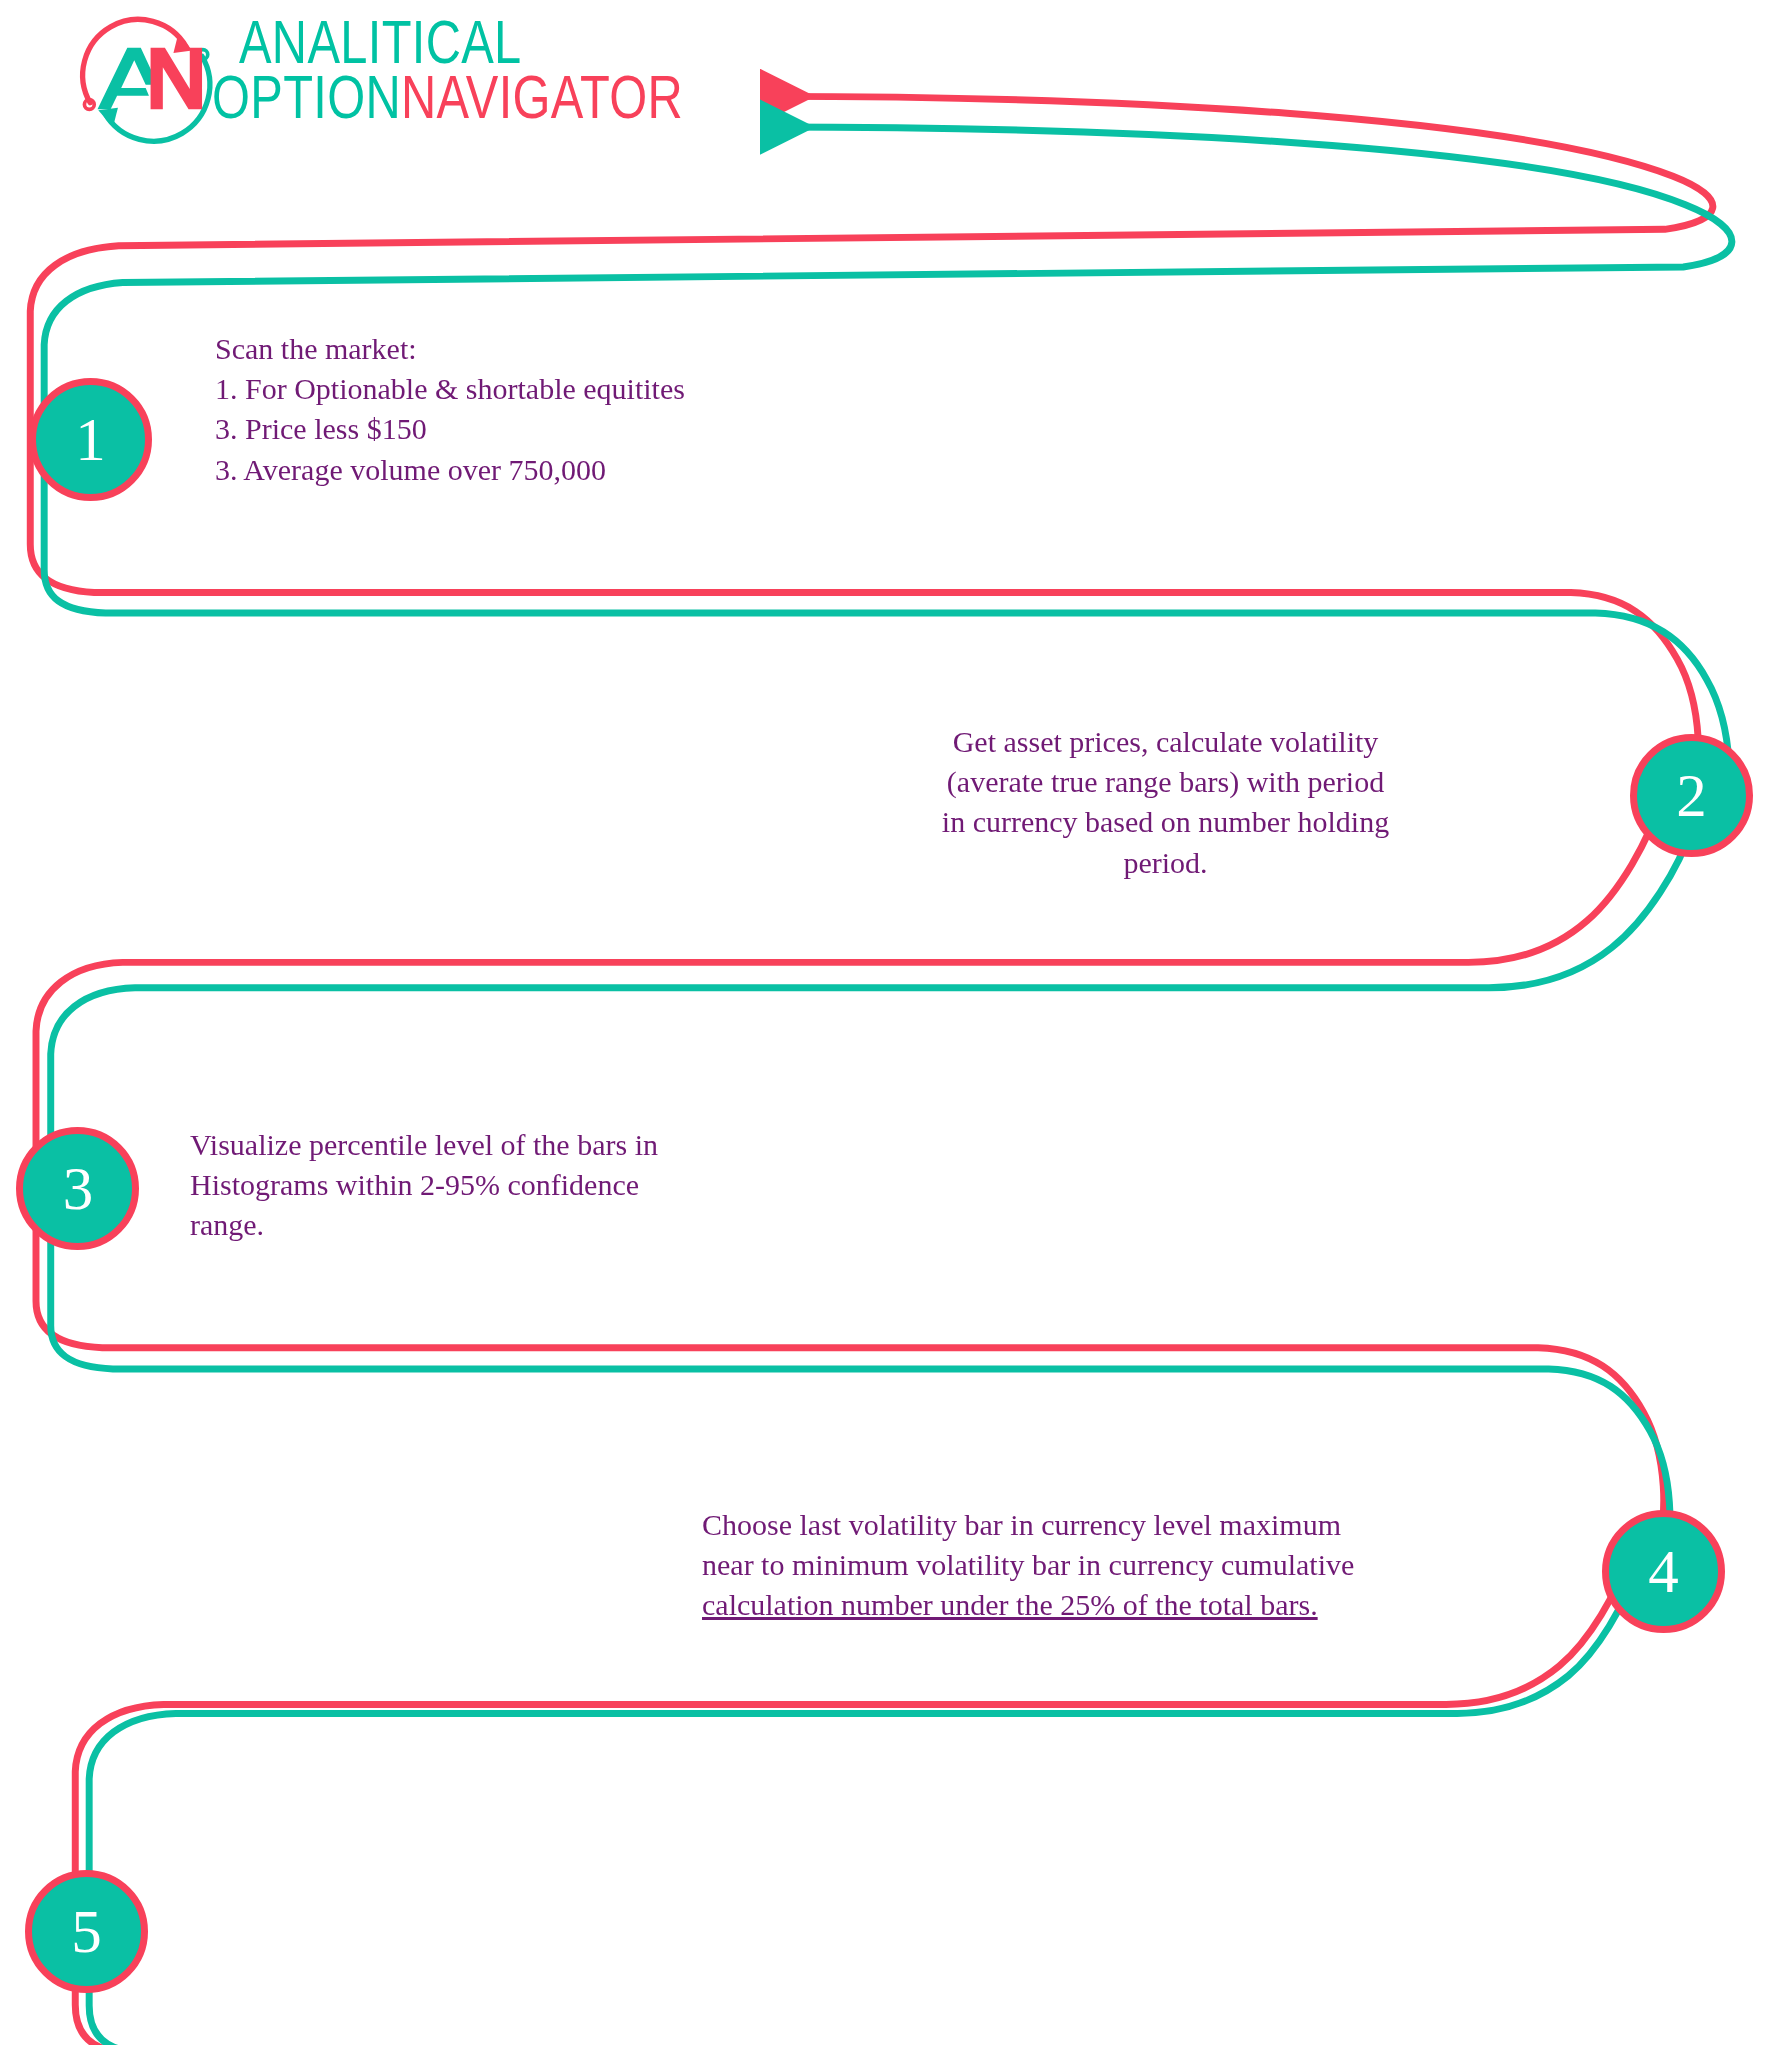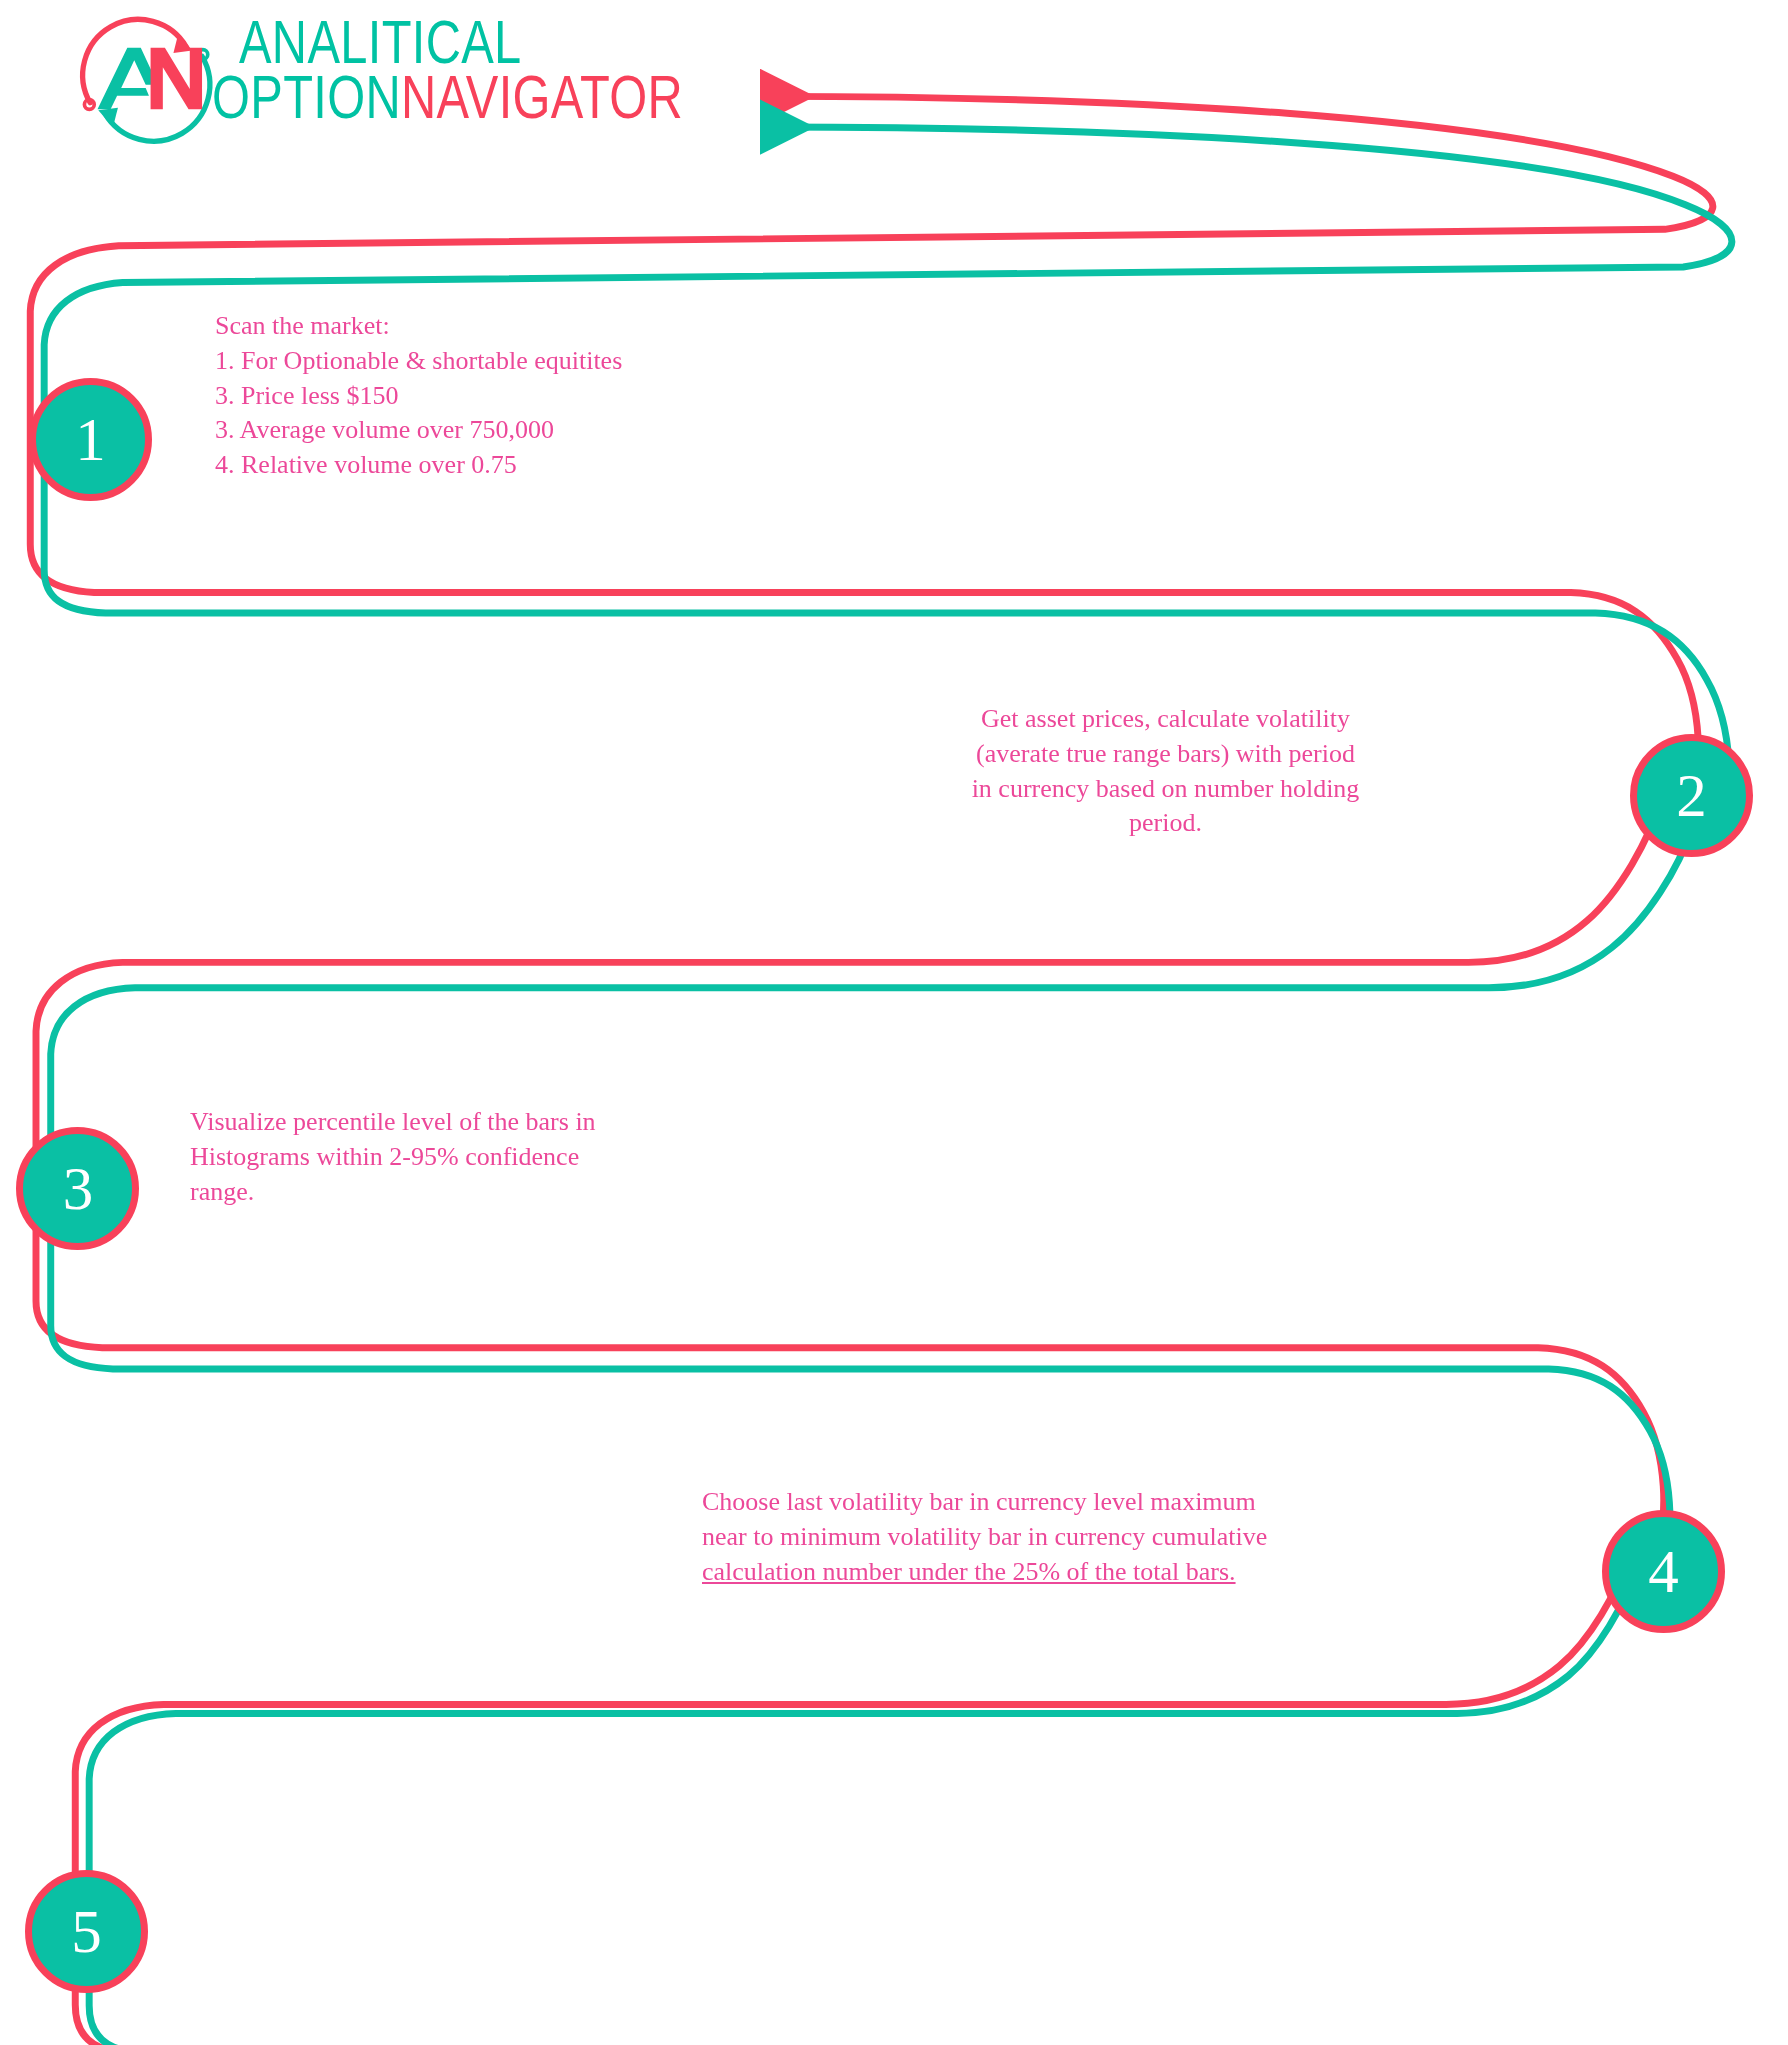--- a/index.html
+++ b/index.html
@@ -34,23 +34,23 @@
     font-family:"Liberation Serif","DejaVu Serif",serif;
   }
   #step-1{left:29px;top:378px;width:123px;height:123px;}
   #step-2{left:1630px;top:734px;width:123px;height:123px;}
   #step-3{left:16.4px;top:1127px;width:123px;height:123px;}
   #step-4{left:1602px;top:1510px;width:123px;height:123px;}
   #step-5{left:25px;top:1870px;width:123px;height:123px;}
 
   
   .body-text{
-    position:absolute;color:#ec4899;
+    position:absolute;color:#701a75;
     font-family:"Liberation Serif","DejaVu Serif",serif;
-    font-size:26px;line-height:1.34;
+    font-size:30px;line-height:1.34;margin-top:20px;
   }
   #text-1{left:215px;top:309px;width:695px;}
   #text-2{left:875px;top:702px;width:581px;text-align:center;}
   #text-3{left:190px;top:1105px;width:614px;}
   #text-4{left:702px;top:1485px;width:875px;text-align:justify;}
   #text-4 .lastline{text-align:left;text-decoration:underline;}
   .body-text p{margin:0;}
 </style>
 </head>
 <body>
@@ -173,21 +173,20 @@
 </div>
 <div class="step" id="step-5">
   <span>5</span>
 </div>
 
 <div class="body-text" id="text-1">
   <p>Scan the market:</p>
   <p>1. For Optionable &amp; shortable equitites</p>
   <p>3. Price less $150</p>
   <p>3. Average volume over 750,000</p>
-  <p>4. Relative volume over 0.75</p>
 </div>
 
 <div class="body-text" id="text-2">
   <p>Get asset prices, calculate volatility</p>
   <p>(averate true range bars) with period</p>
   <p>in currency based on number holding</p>
   <p>period.</p>
 </div>
 
 <div class="body-text" id="text-3">

